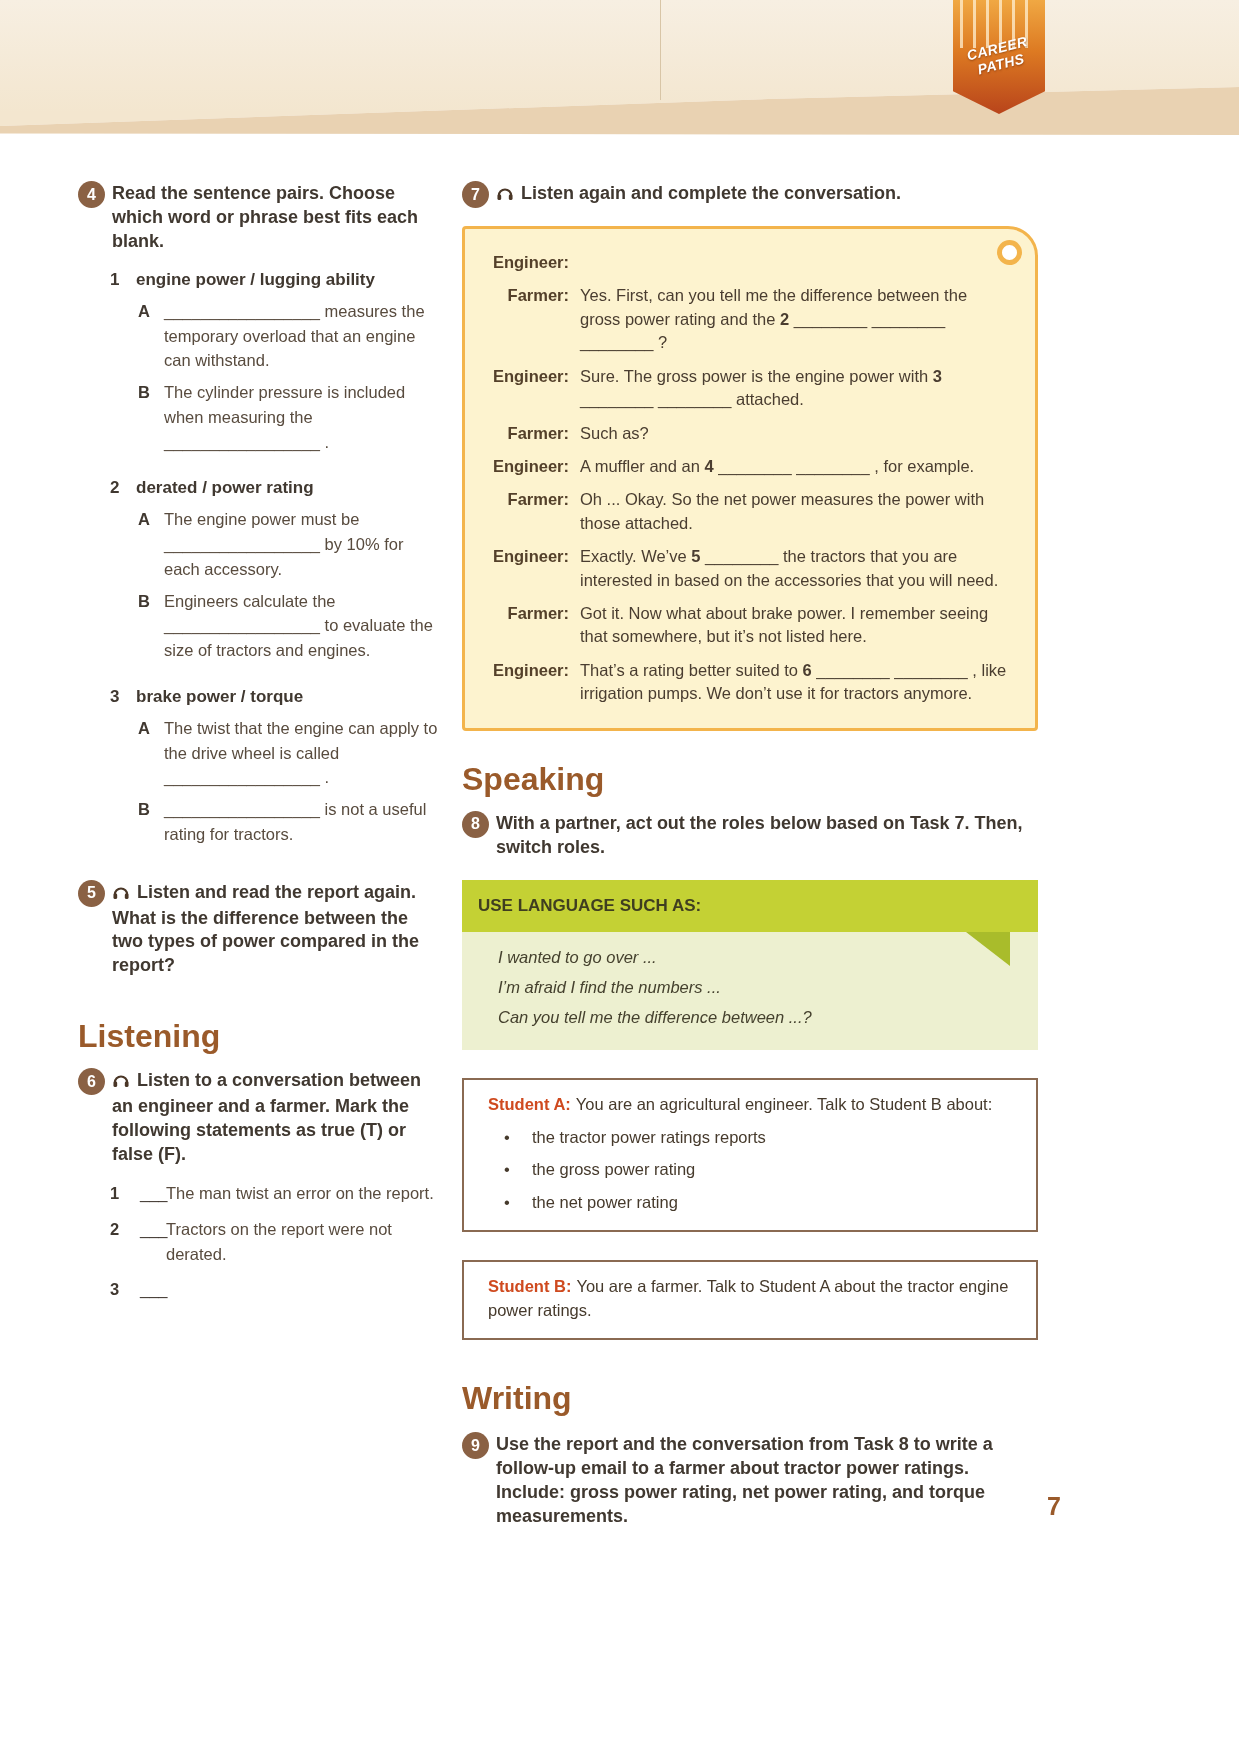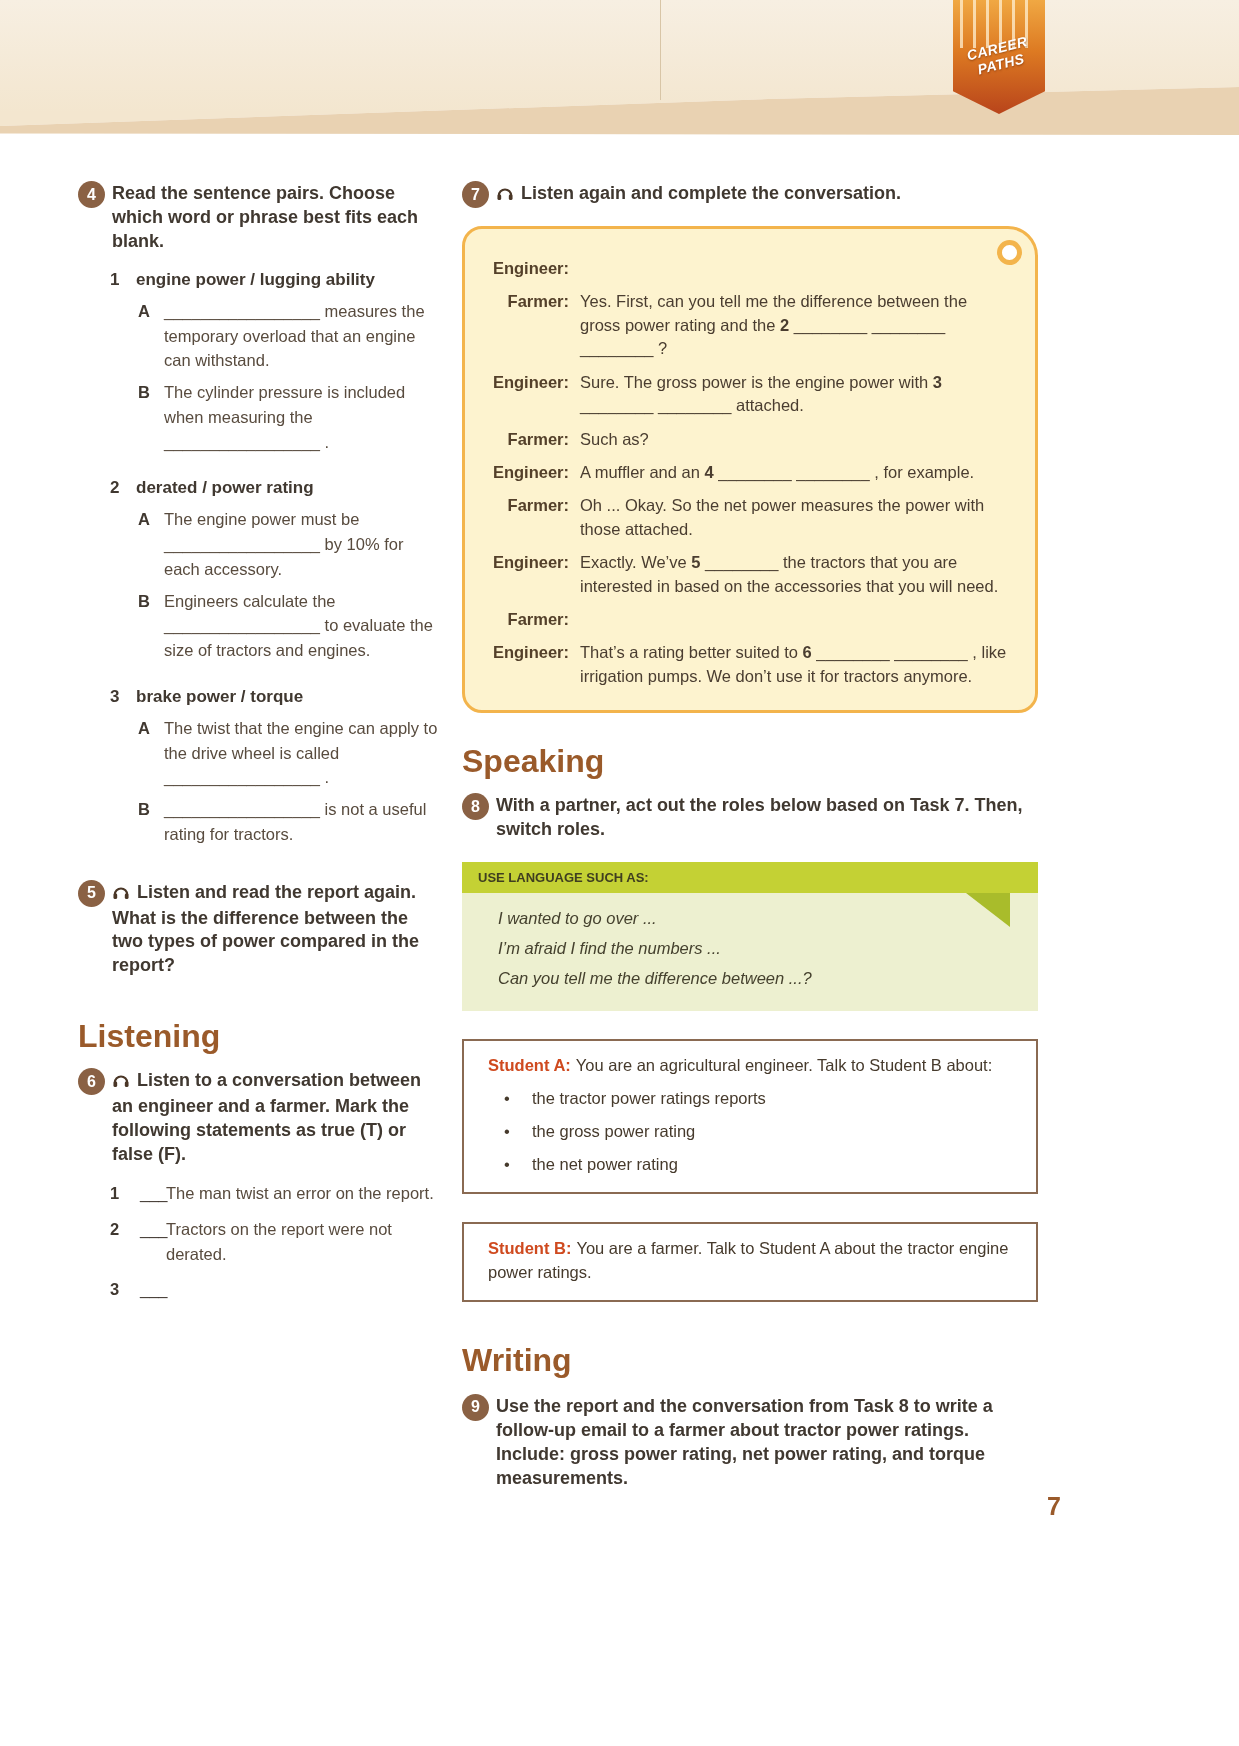--- a/index.html
+++ b/index.html
@@ -56,37 +56,37 @@
   .task-6 { margin-top:14px; }
   .t6-statements { margin-top:14px; padding-left:32px; }
   .stmt { display:grid; grid-template-columns:30px 26px 1fr; font-size:16.5px; line-height:1.5; margin-bottom:11px; }
   .stmt-num { font-weight:bold; color:var(--text-dark,#403830); }
   .stmt-blank { color:var(--text-dark,#403830); }
 
   
   .convo-box { position:relative; margin-top:18px;
     background:var(--box-bg-cream,#fdf3cf);
     border:3px solid var(--box-border-orange,#f3b44c);
-    border-radius:20px; border-top-right-radius:30px;
-    padding:28px 26px 22px 12px; }
+    border-radius:4px; border-top-right-radius:30px;
+    padding:22px 26px 22px 12px; }
   .convo-punch { position:absolute; top:11px; right:13px; width:25px; height:25px;
     border-radius:50%; background:#fff; border:5px solid var(--box-border-orange,#f3b44c); }
   .convo-line { display:grid; grid-template-columns:92px 1fr; column-gap:11px;
     font-size:16.5px; line-height:1.42; margin-bottom:10px; color:#4a3d30; }
   .convo-line:last-child { margin-bottom:0; }
   .convo-speaker { font-weight:bold; color:var(--convo-speaker-brown,#54402a); text-align:right; }
   .blank-num { font-weight:bold; }
 
   
   .heading-speaking { margin-top:30px; }
   .task-8 { margin-top:14px; }
 
   .ul-box { margin-top:20px; }
   .ul-header { position:relative; background:var(--green-header,#c4d134); color:#3f3e20;
-    font-weight:bold; font-size:13px; padding:8px 16px; z-index:2; }
+    font-weight:bold; font-size:17px; padding:16px 16px; z-index:2; }
   .ul-tri { position:absolute; top:100%; right:28px; width:0; height:0;
     border-top:34px solid var(--green-dark,#a9bc2b); border-left:44px solid transparent; }
   .ul-body { background:var(--green-body,#edf0d0); padding:16px 36px 12px; }
   .ul-line { font-style:italic; color:#45412e; font-size:16.5px; margin-bottom:11px; }
 
   .student-box { border:2px solid var(--student-border,#8a6a52); background:#fff;
     padding:13px 24px 15px; font-size:16.5px; line-height:1.45; color:#463a2c; margin-top:28px; }
   .student-label { font-weight:bold; color:var(--student-label-red,#cf4a1f); margin-right:5px; }
   .sa-bullets { margin-top:8px; }
   .sa-row { display:flex; padding-left:16px; margin-top:9px; }
@@ -250,20 +250,21 @@
           <div class="convo-line">
             <span class="convo-speaker">Farmer:</span>
             <span class="convo-text"><span>Oh ... Okay. So the net power measures the power with those attached.</span></span>
           </div>
           <div class="convo-line">
             <span class="convo-speaker">Engineer:</span>
             <span class="convo-text"><span>Exactly. We’ve </span><span class="blank-num">5</span><span> ________ the tractors that you are interested in based on the accessories that you will need.</span></span>
           </div>
           <div class="convo-line">
             <span class="convo-speaker">Farmer:</span>
+            <span class="convo-text"><span>Got it. Now what about brake power. I remember seeing that somewhere, but it’s not listed here.</span></span>
           </div>
           <div class="convo-line">
             <span class="convo-speaker">Engineer:</span>
             <span class="convo-text"><span>That’s a rating better suited to </span><span class="blank-num">6</span><span> ________ ________ , like irrigation pumps. We don’t use it for tractors anymore.</span></span>
           </div>
         </div>
     </div>
 
     <div class="section-heading heading-speaking">Speaking</div>
 

